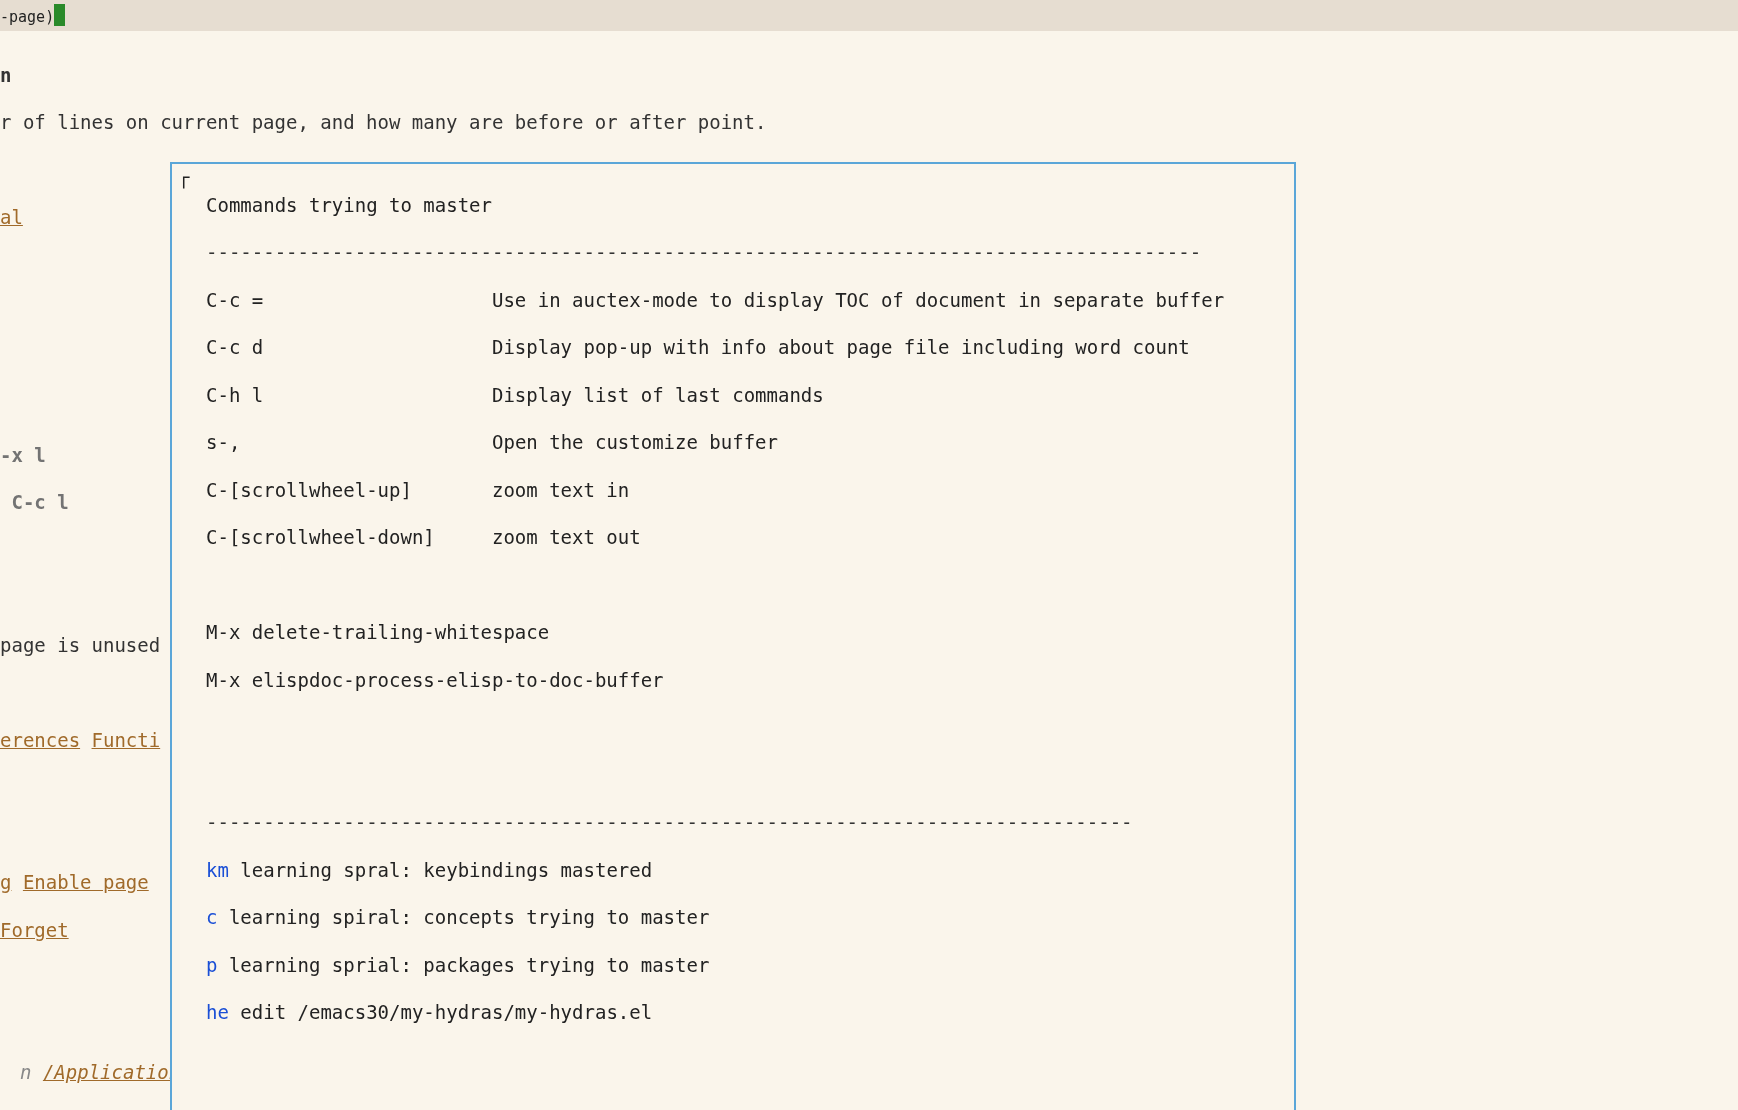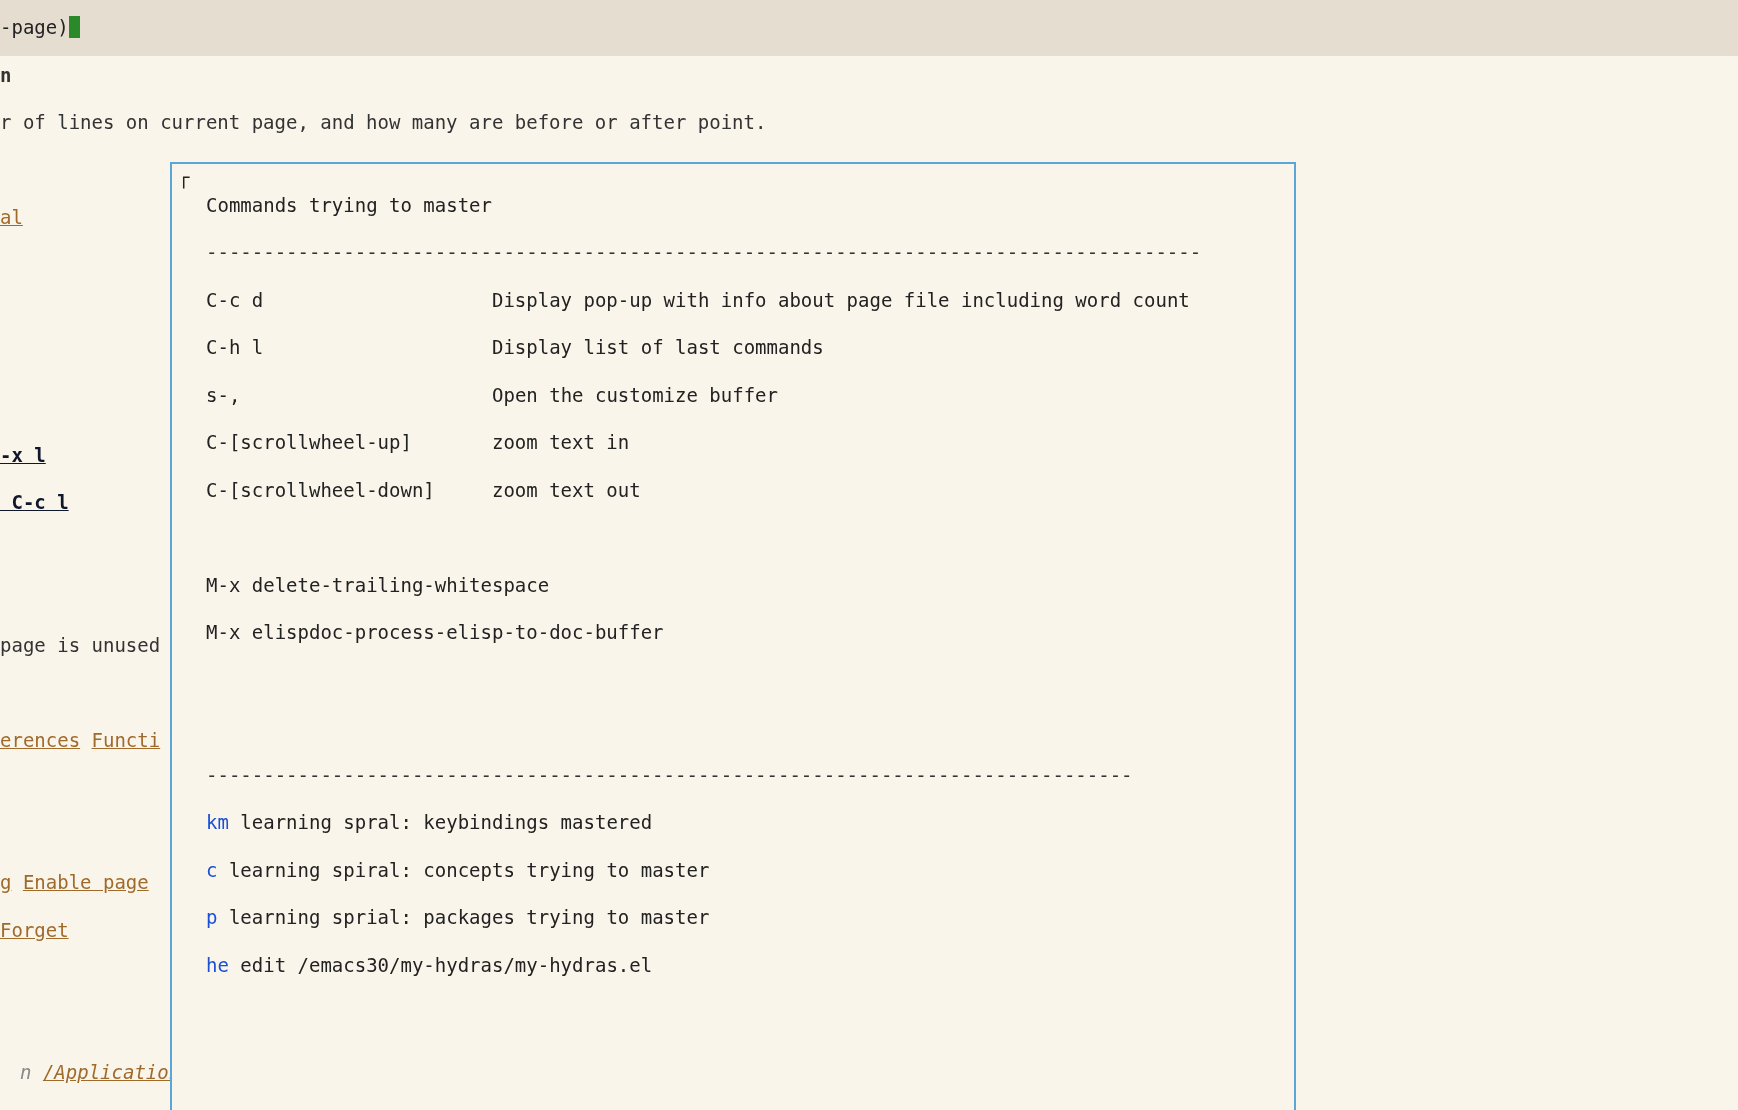--- a/index.html
+++ b/index.html
@@ -9,42 +9,42 @@
     line-height: 1.25;
     background: #faf5eb;
     color: #222;
     overflow: hidden;
     width: 1738px;
     height: 1110px;
     position: relative;
   }
   .titlebar {
     background: #e6ddd1;
-    padding: 16px 0;
-    font-size: 19px;
+    padding: 4px 0;
+    font-size: 15px;
     position: relative;
   }
   .titlebar .txt { white-space: pre; }
   .cursor-block {
     display: inline-block;
     width: 11px;
     height: 22px;
     background: #2a8a2a;
     vertical-align: text-bottom;
   }
   .bg-content {
     position: absolute;
     top: 40px;
     left: 0;
     white-space: pre;
     font-size: 19px;
     color: #333;
   }
   .link { color: #a06a2a; text-decoration: underline; margin-top: 8px; }
-  .kbd { color: #0f172a; font-weight: bold; text-decoration: underline; }
+  .kbd { color: #737373; font-weight: bold; }
   .blue-kw { color: #1a6bc7; }
   .comment { color: #888; font-style: italic; padding-left: 20px; }
   .bold { font-weight: bold; }
   .hydra-popup {
     position: absolute;
     left: 170px;
     top: 162px;
     width: 1126px;
     border: 2px solid #5aa6d8;
     background: #faf5eb;
@@ -105,20 +105,21 @@
 
 
 
 </div>
 
 <div class="hydra-popup">
   <span class="corner-tl">┌</span>
   <div class="hydra-inner">
 <span class="line">Commands trying to master</span>
 <span class="line ruler">---------------------------------------------------------------------------------------</span>
+<span class="line"><span>C-c =</span>                    <span>Use in auctex-mode to display TOC of document in separate buffer</span></span>
 <span class="line"><span>C-c d</span>                    <span>Display pop-up with info about page file including word count</span></span>
 <span class="line"><span>C-h l</span>                    <span>Display list of last commands</span></span>
 <span class="line"><span>s-,</span>                      <span>Open the customize buffer</span></span>
 <span class="line"><span>C-[scrollwheel-up]</span>       <span>zoom text in</span></span>
 <span class="line"><span>C-[scrollwheel-down]</span>     <span>zoom text out</span></span>
 <span class="line"> </span>
 <span class="line">M-x delete-trailing-whitespace</span>
 <span class="line">M-x elispdoc-process-elisp-to-doc-buffer</span>
 <span class="line"> </span>
 <span class="line"> </span>

